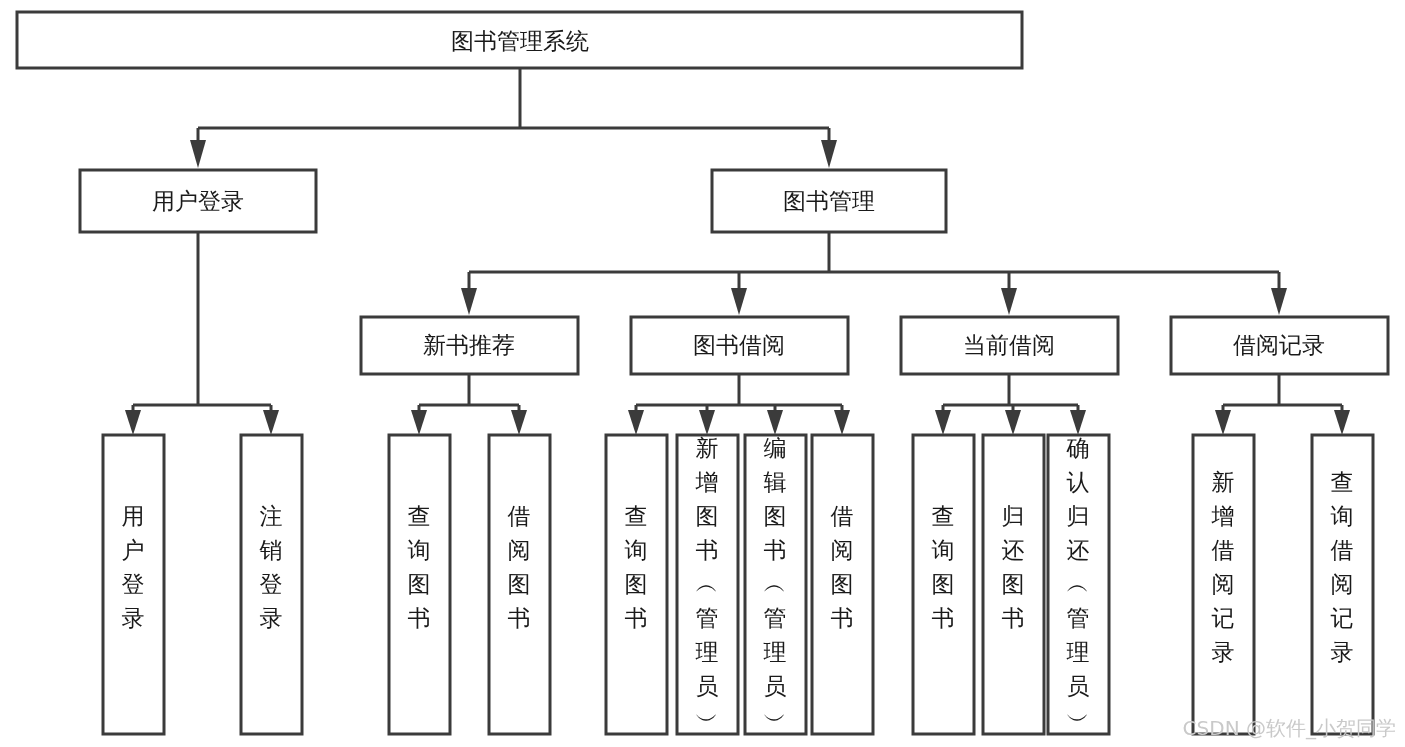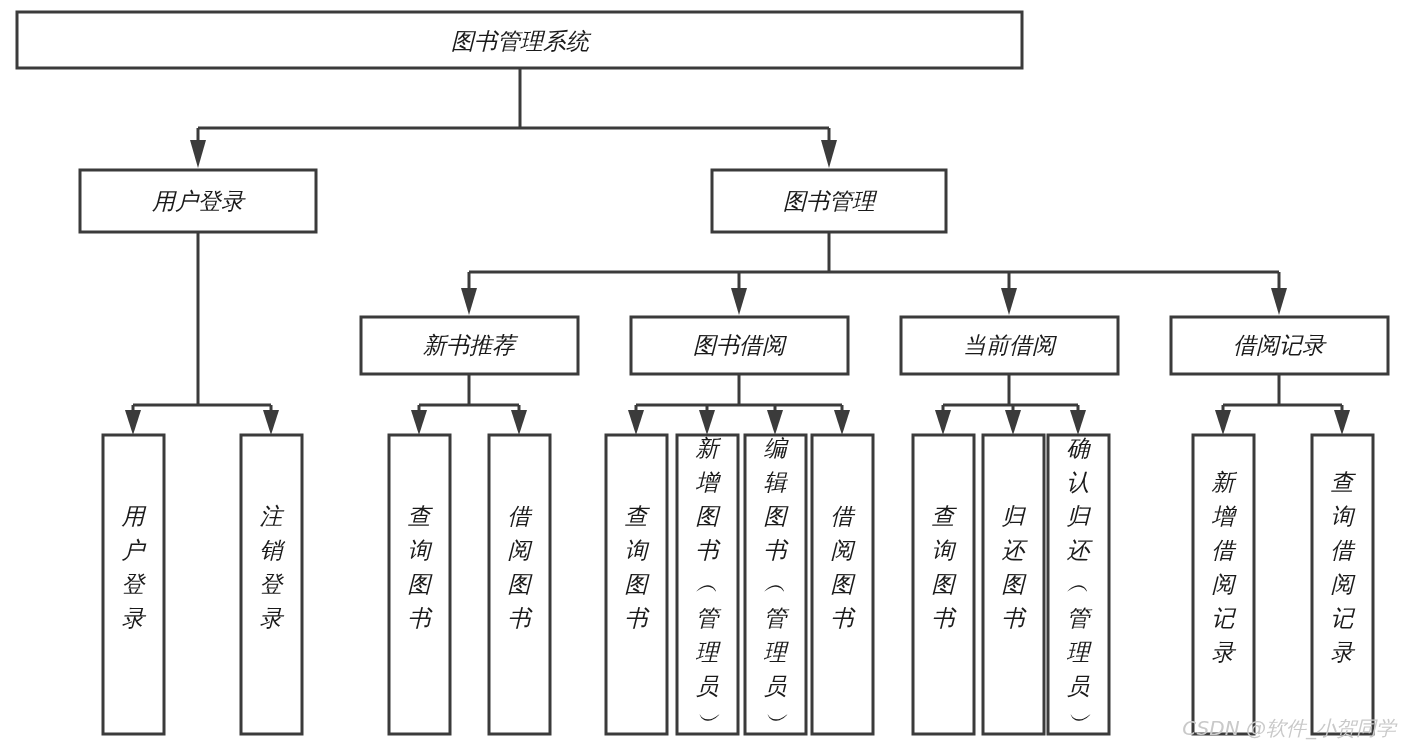--- a/index.html
+++ b/index.html
@@ -12,21 +12,20 @@
     width: 1405px;
     height: 747px;
     font-family: "DejaVu Sans", "Liberation Sans", sans-serif;
     overflow: hidden;
     position: relative;
   }
   #diagram-root {
     position: relative;
     width: 1129px;
     height: 747px;
-    font-style: italic;
   }
   svg.diagram-canvas {
     display: block;
     width: 1405px;
     height: 747px;
   }
   .node-box {
     fill: #ffffff;
     stroke: #3b3b3b;
     stroke-width: 3;

